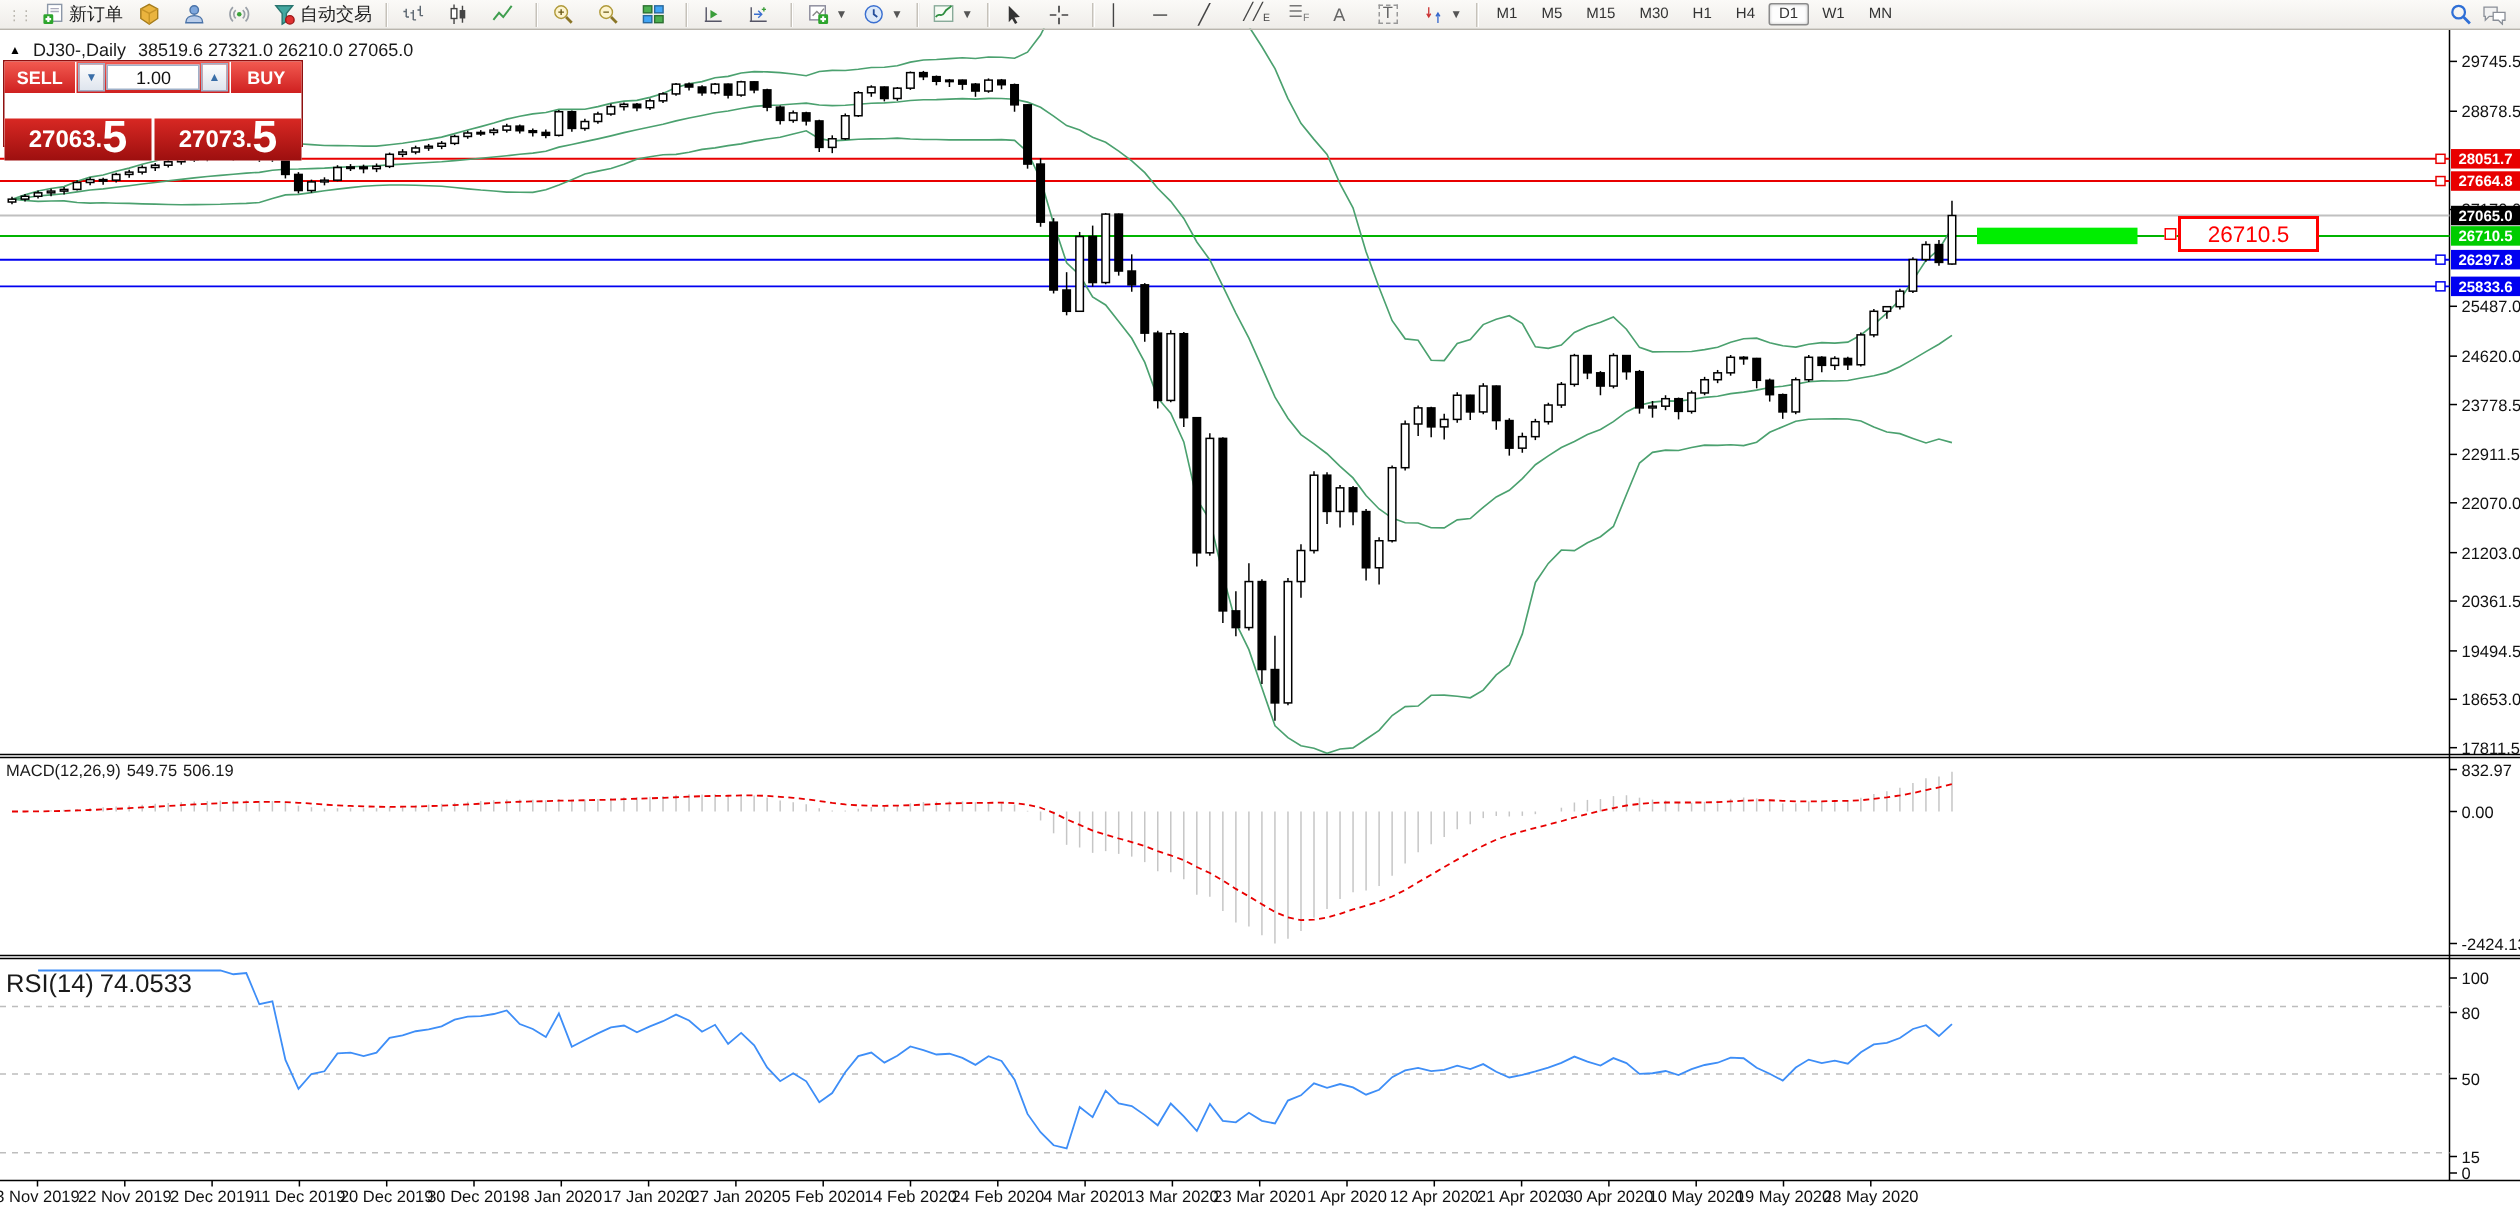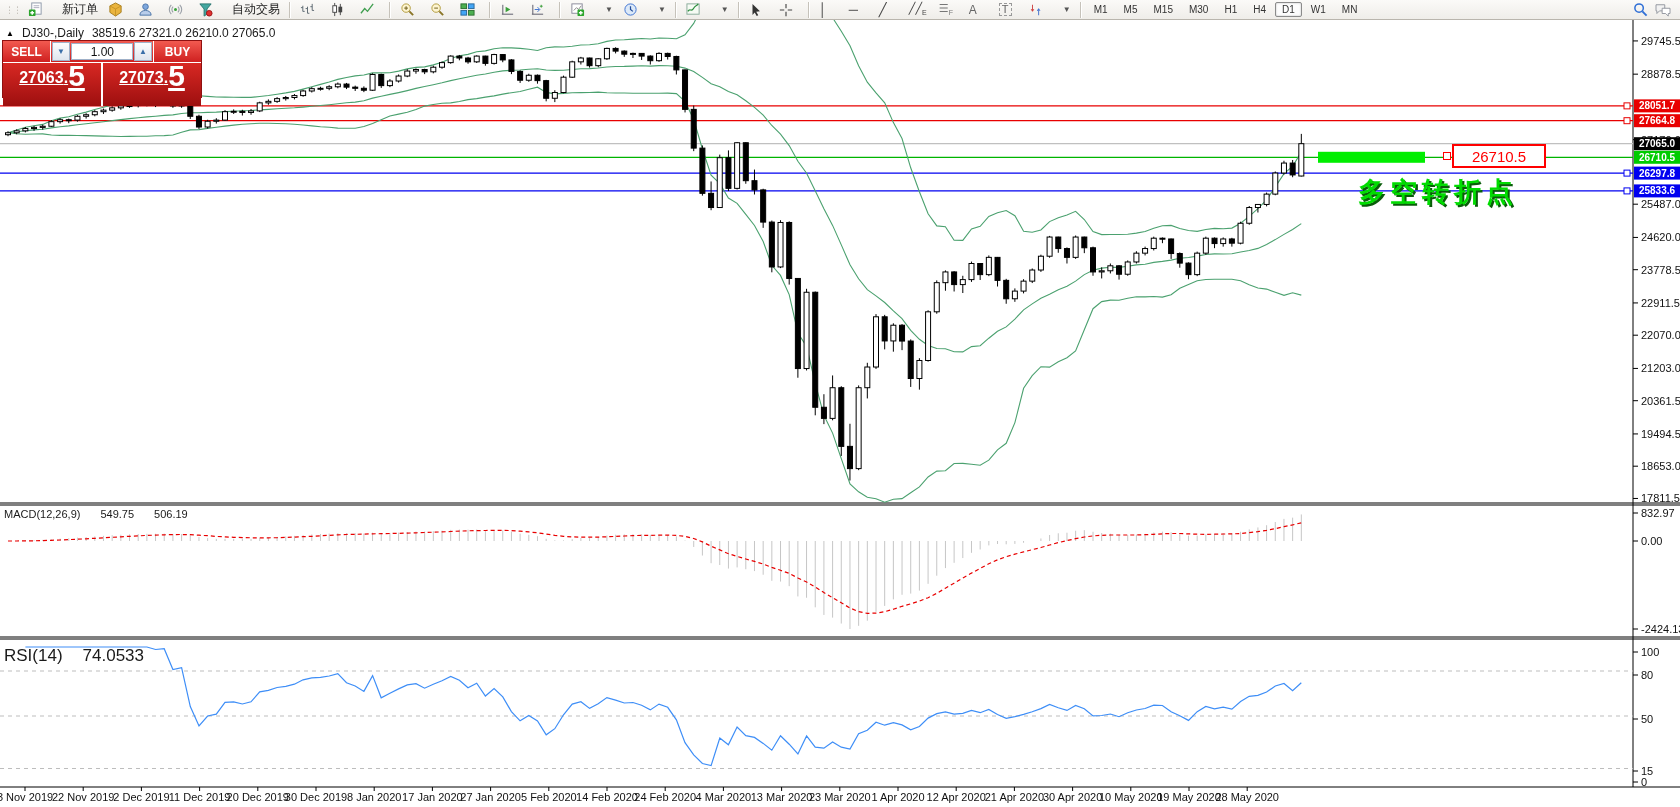--- a/index.html
+++ b/index.html
@@ -1,48 +1,48 @@
 <!DOCTYPE html>
 <html><head>
 <meta charset="utf-8">
 <style>
   html,body{margin:0;padding:0;background:#fff;}
   #app{position:relative;width:1680px;height:807px;font-family:"Liberation Sans",sans-serif;overflow:hidden;background:#fff;}
   
   #toolbar{position:absolute;left:0;top:0;width:1680px;height:20px;background:linear-gradient(#fbfaf8,#efede9);border-bottom:1px solid #b9b5ad;display:flex;align-items:center;padding:0 4px;box-sizing:border-box;gap:2px;z-index:5;}
-  .tbtn{height:18px;min-width:20px;display:flex;align-items:center;gap:19px;padding:0 3px;border:1px solid transparent;border-radius:2px;font-size:12px;color:#222;cursor:default;}
+  .tbtn{height:18px;min-width:20px;display:flex;align-items:center;gap:3px;padding:0 3px;border:1px solid transparent;border-radius:2px;font-size:12px;color:#222;cursor:default;}
   .tsep{width:1px;height:16px;background:#c6c2ba;border-right:1px solid #fff;margin:0 3px;}
   .grip{color:#b5b1a9;font-size:9px;letter-spacing:-1px;margin:0 1px;}
   .caret{font-size:8px;color:#555;margin-left:1px;}
   .glyph{font-size:13px;line-height:1;color:#444;}
   .tf{font-size:10px;color:#333;padding:1px 6px;border:1px solid transparent;border-radius:2px;}
   .tf.active{border:1px solid #8b8b8b;background:#fdfdfd;box-shadow:inset 0 0 2px #bbb;}
   .tb-right{margin-left:auto;display:flex;align-items:center;gap:6px;padding-right:4px;}
   
   #chart-title{position:absolute;left:6px;top:26px;font-size:12px;color:#1a1a1a;z-index:4;display:flex;gap:8px;align-items:center;}
   #chart-title .tri{font-size:8px;color:#000;}
   
-  #trade-panel{position:absolute;left:2px;top:40px;width:200px;height:58px;z-index:6;background:#fff;border:1px solid #8f1010;box-sizing:border-box;display:flex;flex-direction:column;gap:1px;}
+  #trade-panel{position:absolute;left:2px;top:40px;width:200px;height:58px;z-index:6;background:#fff;border:1px solid #8f1010;box-sizing:border-box;display:flex;flex-direction:column;gap:17px;}
   .tp-top{display:flex;height:21px;gap:1px;}
   .tp-btn{flex:0 0 47px;background:linear-gradient(#f25a50,#cf2020);color:#fff;font-size:12px;font-weight:bold;display:flex;align-items:center;justify-content:center;}
   .tp-vol{flex:1;display:flex;background:linear-gradient(#f25a50,#cf2020);align-items:center;padding:1px;gap:1px;}
   .spin{width:16px;height:17px;background:linear-gradient(#fdfdfd,#dfe5ee);border:1px solid #9fb0c8;color:#3a6ea8;font-size:8px;display:flex;align-items:center;justify-content:center;}
   .vol-box{flex:1;height:17px;background:#fff;border:1px solid #9fb0c8;color:#111;font-size:12px;display:flex;align-items:center;justify-content:flex-end;padding-right:18px;box-sizing:border-box;}
   .tp-prices{display:flex;flex:1;gap:2px;background:#fff;}
-  .tp-price{flex:1;background:linear-gradient(#d82823,#9d0f0f);color:#fff;display:flex;align-items:flex-end;justify-content:center;padding-bottom:17px;text-decoration:underline;}
+  .tp-price{flex:1;background:linear-gradient(#d82823,#9d0f0f);color:#fff;display:flex;align-items:flex-end;justify-content:center;padding-bottom:2px;}
   .pp-main{font-size:16px;font-weight:bold;line-height:1;margin-bottom:3px;}
   .pp-big{font-size:30px;font-weight:bold;line-height:0.85;}
   
   #cn-note{position:absolute;left:1358px;top:174px;z-index:4;font-size:27px;font-weight:bold;letter-spacing:5px;color:#00dc00;text-shadow:2px 2px 0 #0a5c0a;white-space:nowrap;}
   
   #callout{position:absolute;left:1452px;top:144px;z-index:4;width:90px;height:20px;background:#fff;border:2px solid #f00;color:#f00;font-size:15px;display:flex;align-items:center;justify-content:center;}
   #callout-handle{position:absolute;left:1443px;top:152px;width:6px;height:6px;background:#fff;border:1px solid #f00;z-index:4;}
   #mlabel{position:absolute;left:4px;top:508px;font-size:11px;color:#1a1a1a;z-index:4;}
   #rlabel{position:absolute;left:4px;top:646px;font-size:17px;color:#1a1a1a;z-index:4;}
-  #mlabel span,#rlabel span{margin-right:20px;}
+  #mlabel span,#rlabel span{margin-right:4px;}
   svg#csvg{position:absolute;left:0;top:0;z-index:1;}
   .axtext{font-size:11px;fill:#111;}
   .badgetext{font-size:10px;font-weight:bold;fill:#fff;}
 </style>
 </head>
 <body>
 <div id="app">
 
 <div id="toolbar">
   <span class="grip">⋮⋮</span>
@@ -823,21 +823,20 @@
           <span class="pp-big">5</span>
     </div>
     <div class="tp-price">
       <span class="pp-main">27073</span>
           <span class="pp-main">.</span>
           <span class="pp-big">5</span>
     </div>
   </div>
 </div>
 
-<div id="cn-note">多空转折点</div>
 <div id="callout">26710.5</div>
 <div id="callout-handle"></div>
 
 <div id="mlabel">
   <span>MACD(12,26,9)</span><span>549.75</span><span>506.19</span>
 </div>
 <div id="rlabel">
   <span>RSI(14)</span><span>74.0533</span>
 </div>
 

